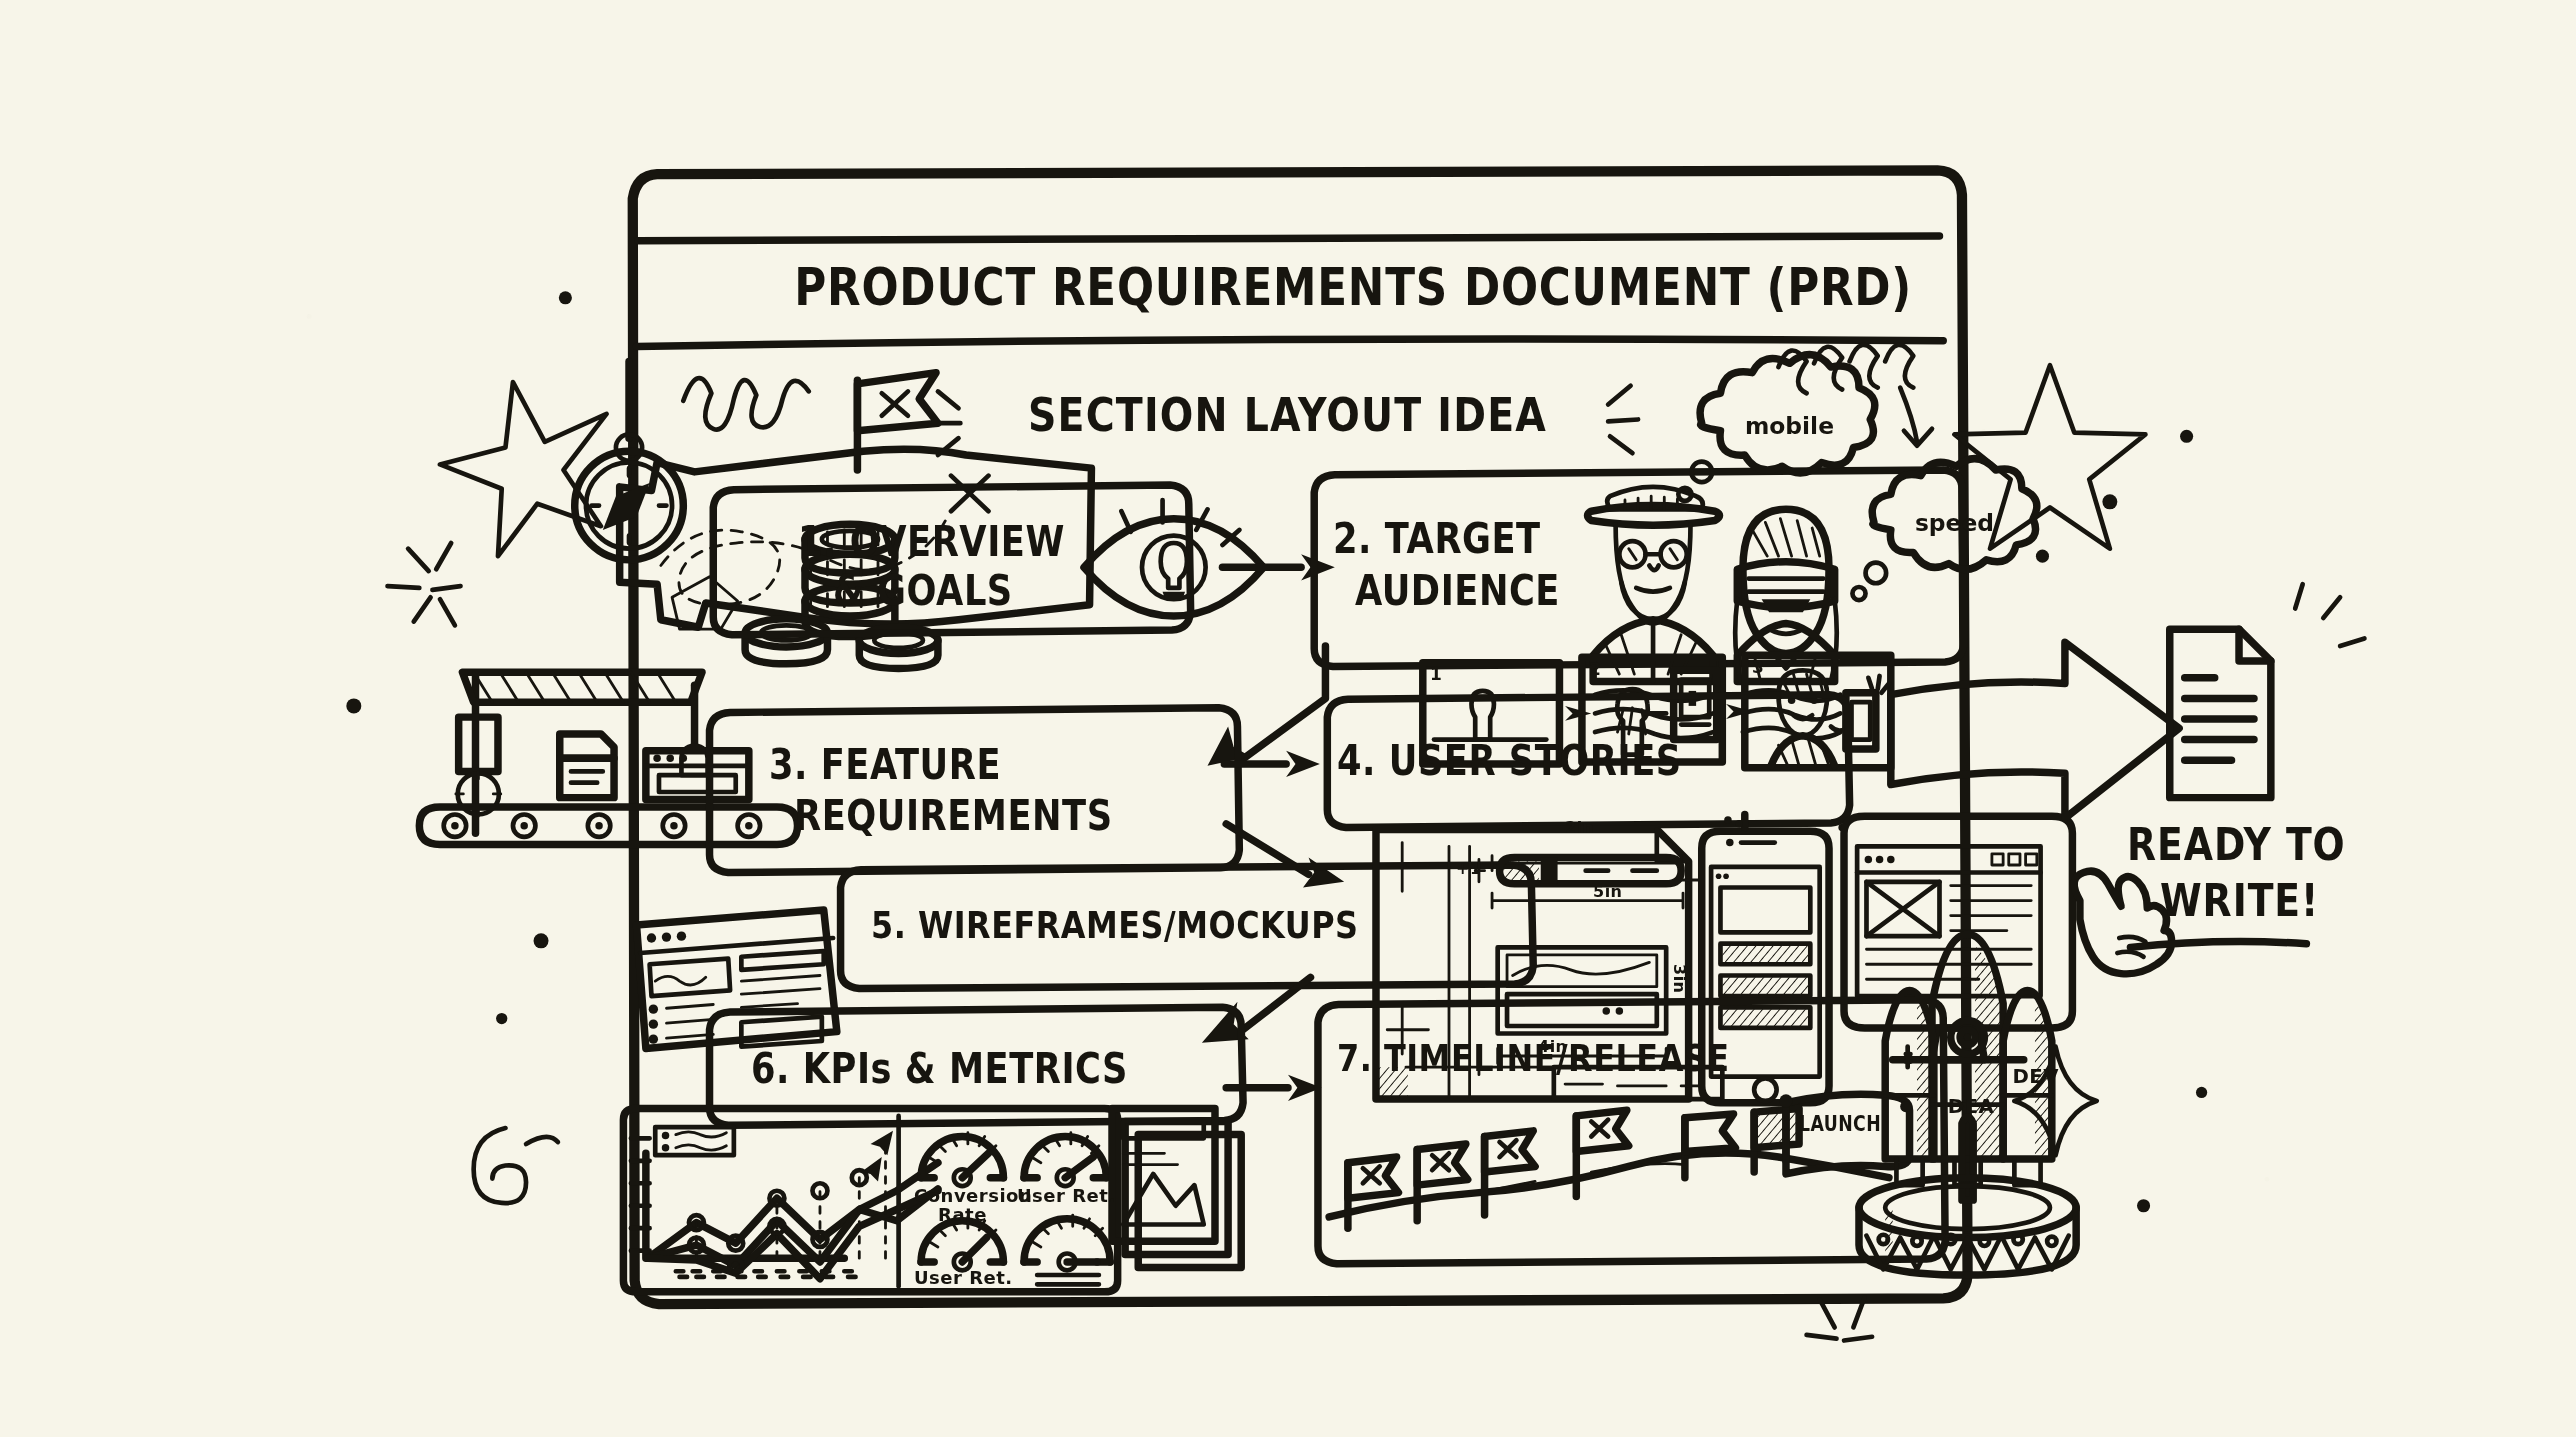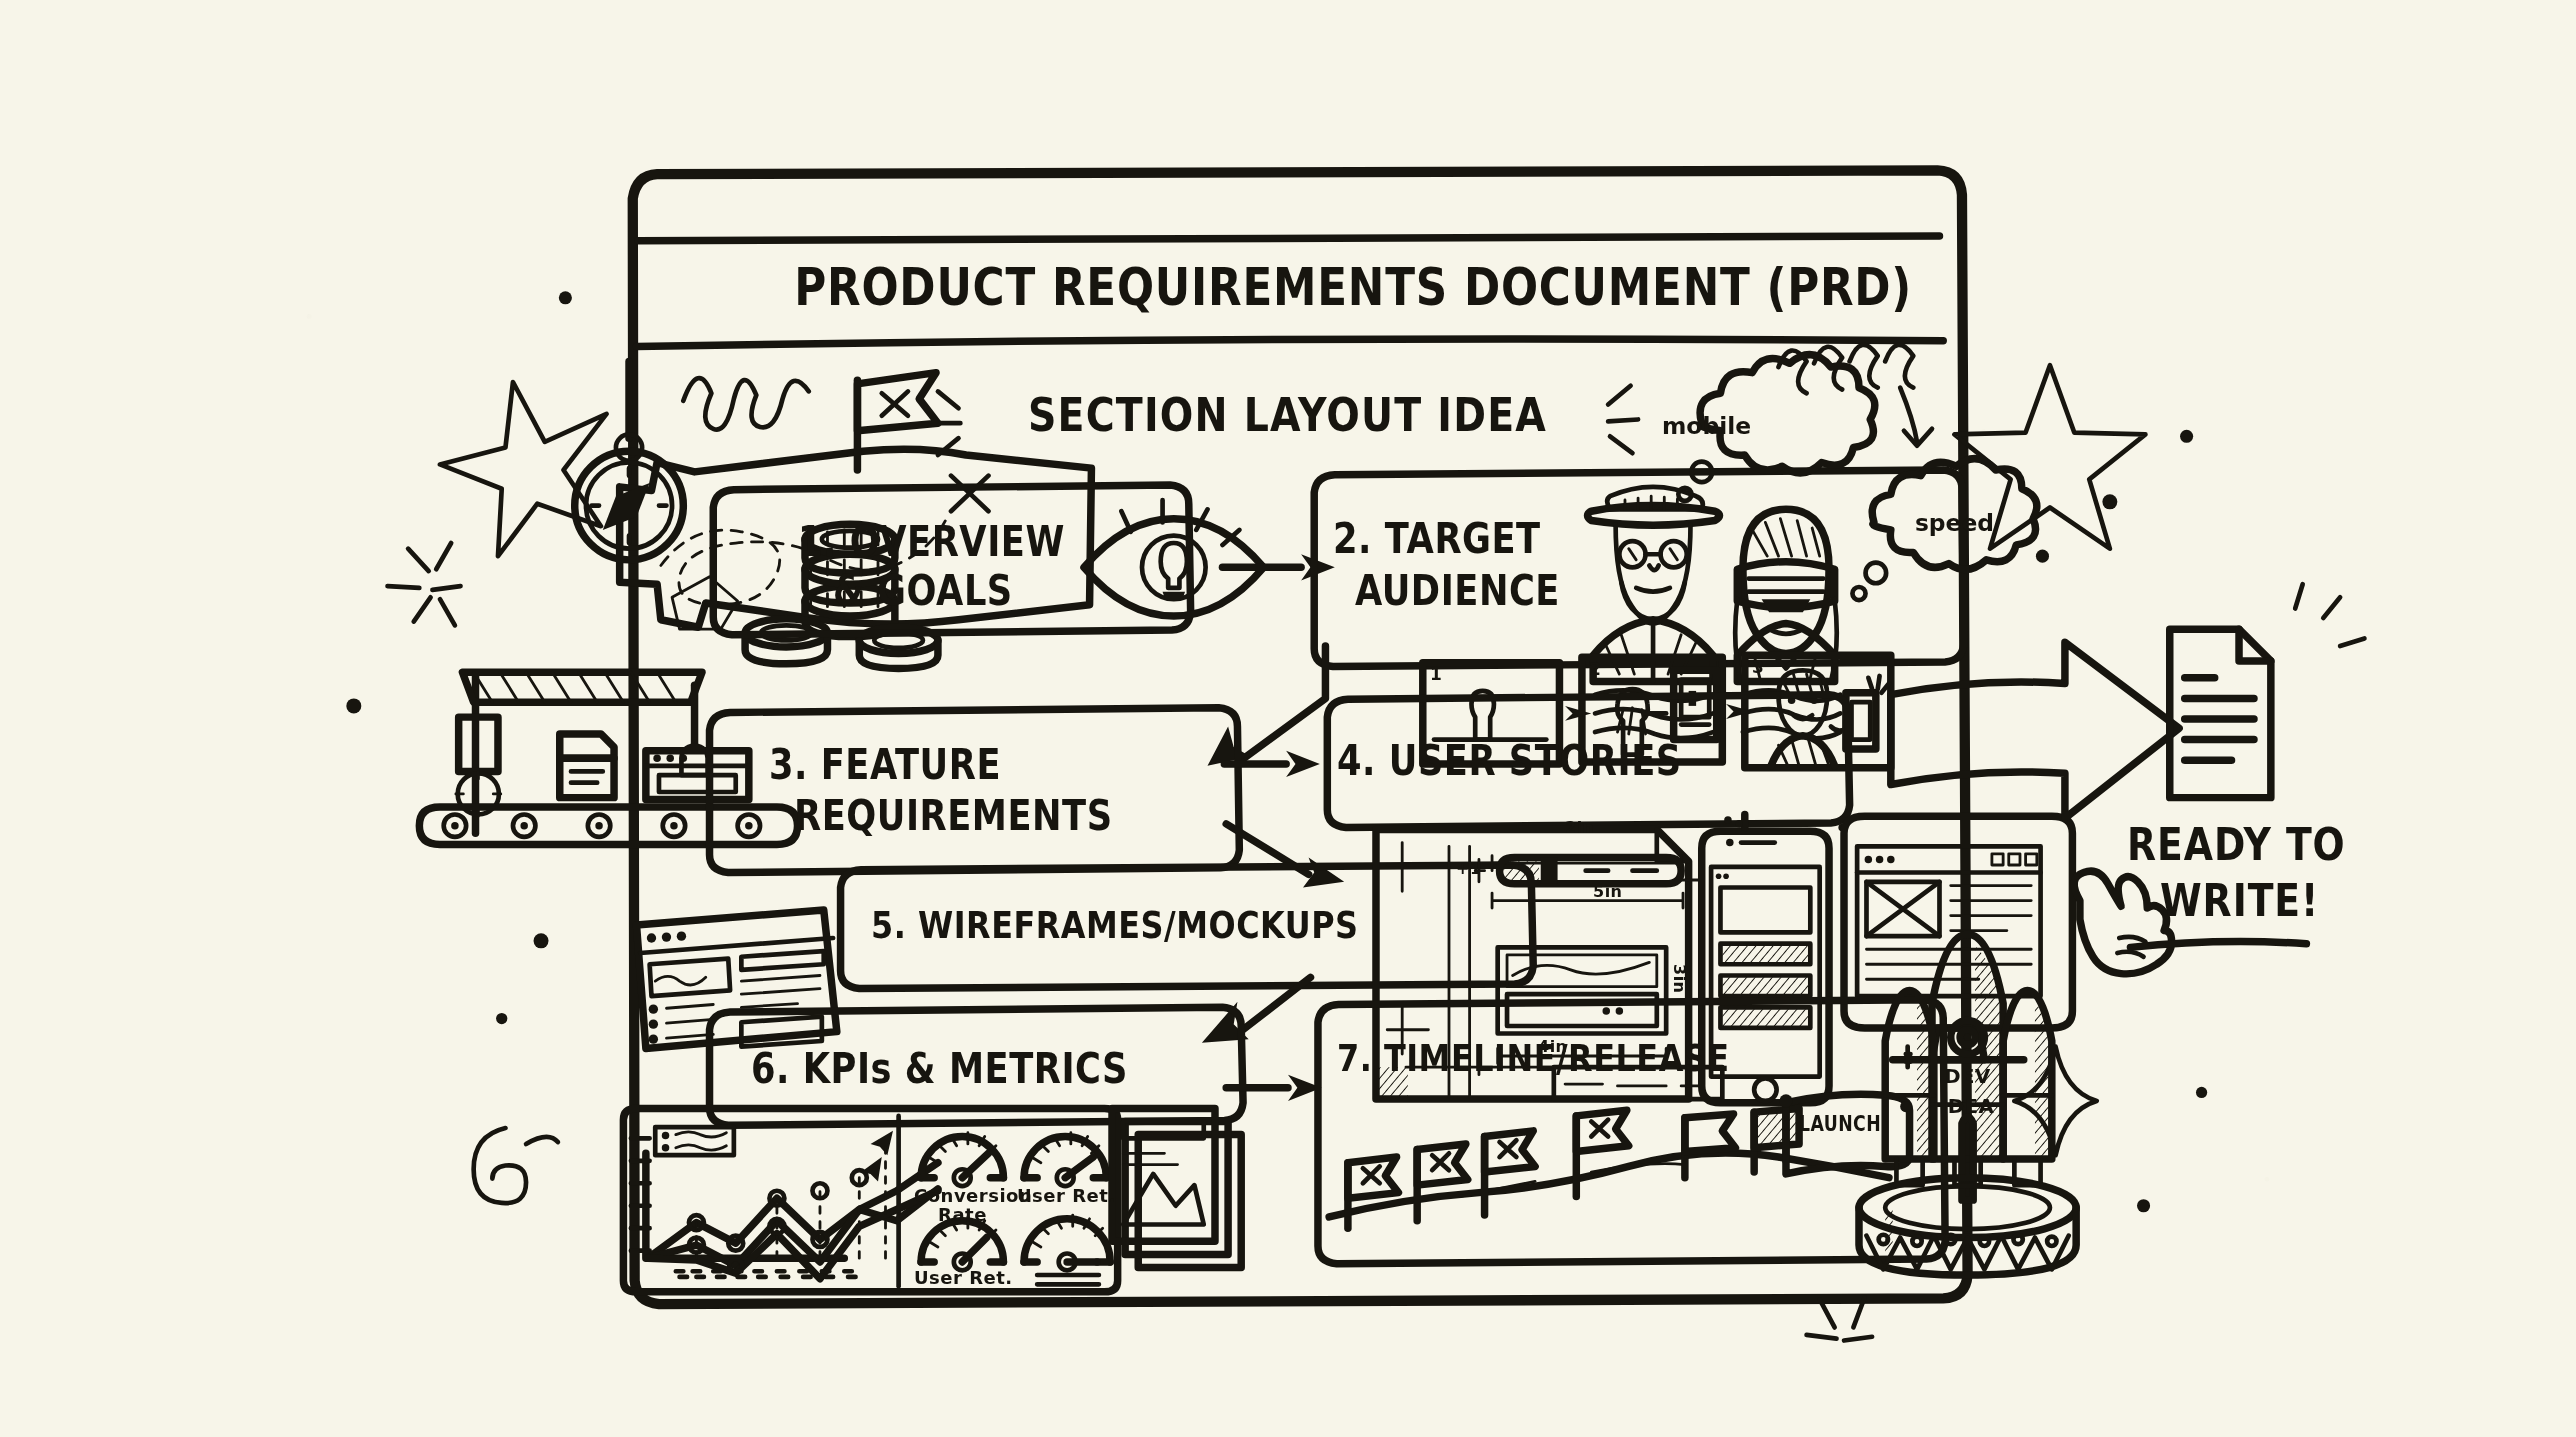--- a/index.html
+++ b/index.html
@@ -573,21 +573,21 @@
   <div class="txt doc-title cond-c" style="left:700px; top:260px; width:1179px; text-align:center;">PRODUCT REQUIREMENTS DOCUMENT (PRD)</div>
 
   <div class="txt subtitle cond-c" style="left:955px; top:391px; width:665px; text-align:center;">SECTION LAYOUT IDEA</div>
 
   <div class="txt box-label cond" style="left:798px; top:520px;">1. OVERVIEW</div>
   <div class="txt box-label cond" style="left:833px; top:569px;">&amp; GOALS</div>
 
   <div class="txt box-label cond" style="left:1333px; top:517px;">2. TARGET</div>
   <div class="txt box-label cond" style="left:1355px; top:569px;">AUDIENCE</div>
 
-  <div class="txt bubble-txt" style="left:1641px; top:414px; width:131px; text-align:center;">mobile</div>
+  <div class="txt bubble-txt" style="left:1703px; top:414px; width:131px; text-align:right;">mobile</div>
   <div class="txt bubble-txt" style="left:1889px; top:511px; width:131px; text-align:center;">speed</div>
 
   <div class="txt box-label cond" style="left:769px; top:743px;">3. FEATURE</div>
   <div class="txt box-label cond" style="left:794px; top:794px;">REQUIREMENTS</div>
 
   <div class="txt box-label cond" style="left:1337px; top:739px;">4. USER STORIES</div>
 
   <div class="txt num-txt" style="left:1430px; top:666px;">1</div>
   <div class="txt num-txt" style="left:1589px; top:661px;">2</div>
   <div class="txt num-txt" style="left:1752px; top:659px;">3</div>
@@ -603,19 +603,19 @@
   <div class="txt box-label cond" style="left:751px; top:1047px;">6. KPIs &amp; METRICS</div>
 
   <div class="txt box-label sm cond" style="left:1337px; top:1039px;">7. TIMELINE/RELEASE</div>
 
   <div class="txt kpi-txt" style="left:914px; top:1187px; width:97px;">Conversion<br>Rate</div>
   <div class="txt kpi-txt" style="left:1017px; top:1187px; width:97px;">User Ret.</div>
   <div class="txt kpi-txt" style="left:914px; top:1269px; width:97px;">User Ret.</div>
 
   <div class="txt launch-txt cond" style="left:1799px; top:1114px;">LAUNCH</div>
 
-  <div class="txt rocket-txt" style="left:1930px; top:1067px; width:75px; text-align:center;">DEV</div>
+  <div class="txt rocket-txt" style="left:1984px; top:1067px; width:75px; text-align:right;">DEV</div>
   <div class="txt rocket-txt" style="left:1926px; top:1097px; width:82px; text-align:center;">IDEA</div>
 
   <div class="txt ready cond" style="left:2127px; top:822px;">READY TO</div>
   <div class="txt ready cond" style="left:2160px; top:878px;">WRITE!</div>
 </div>
 
 
 </body></html>

